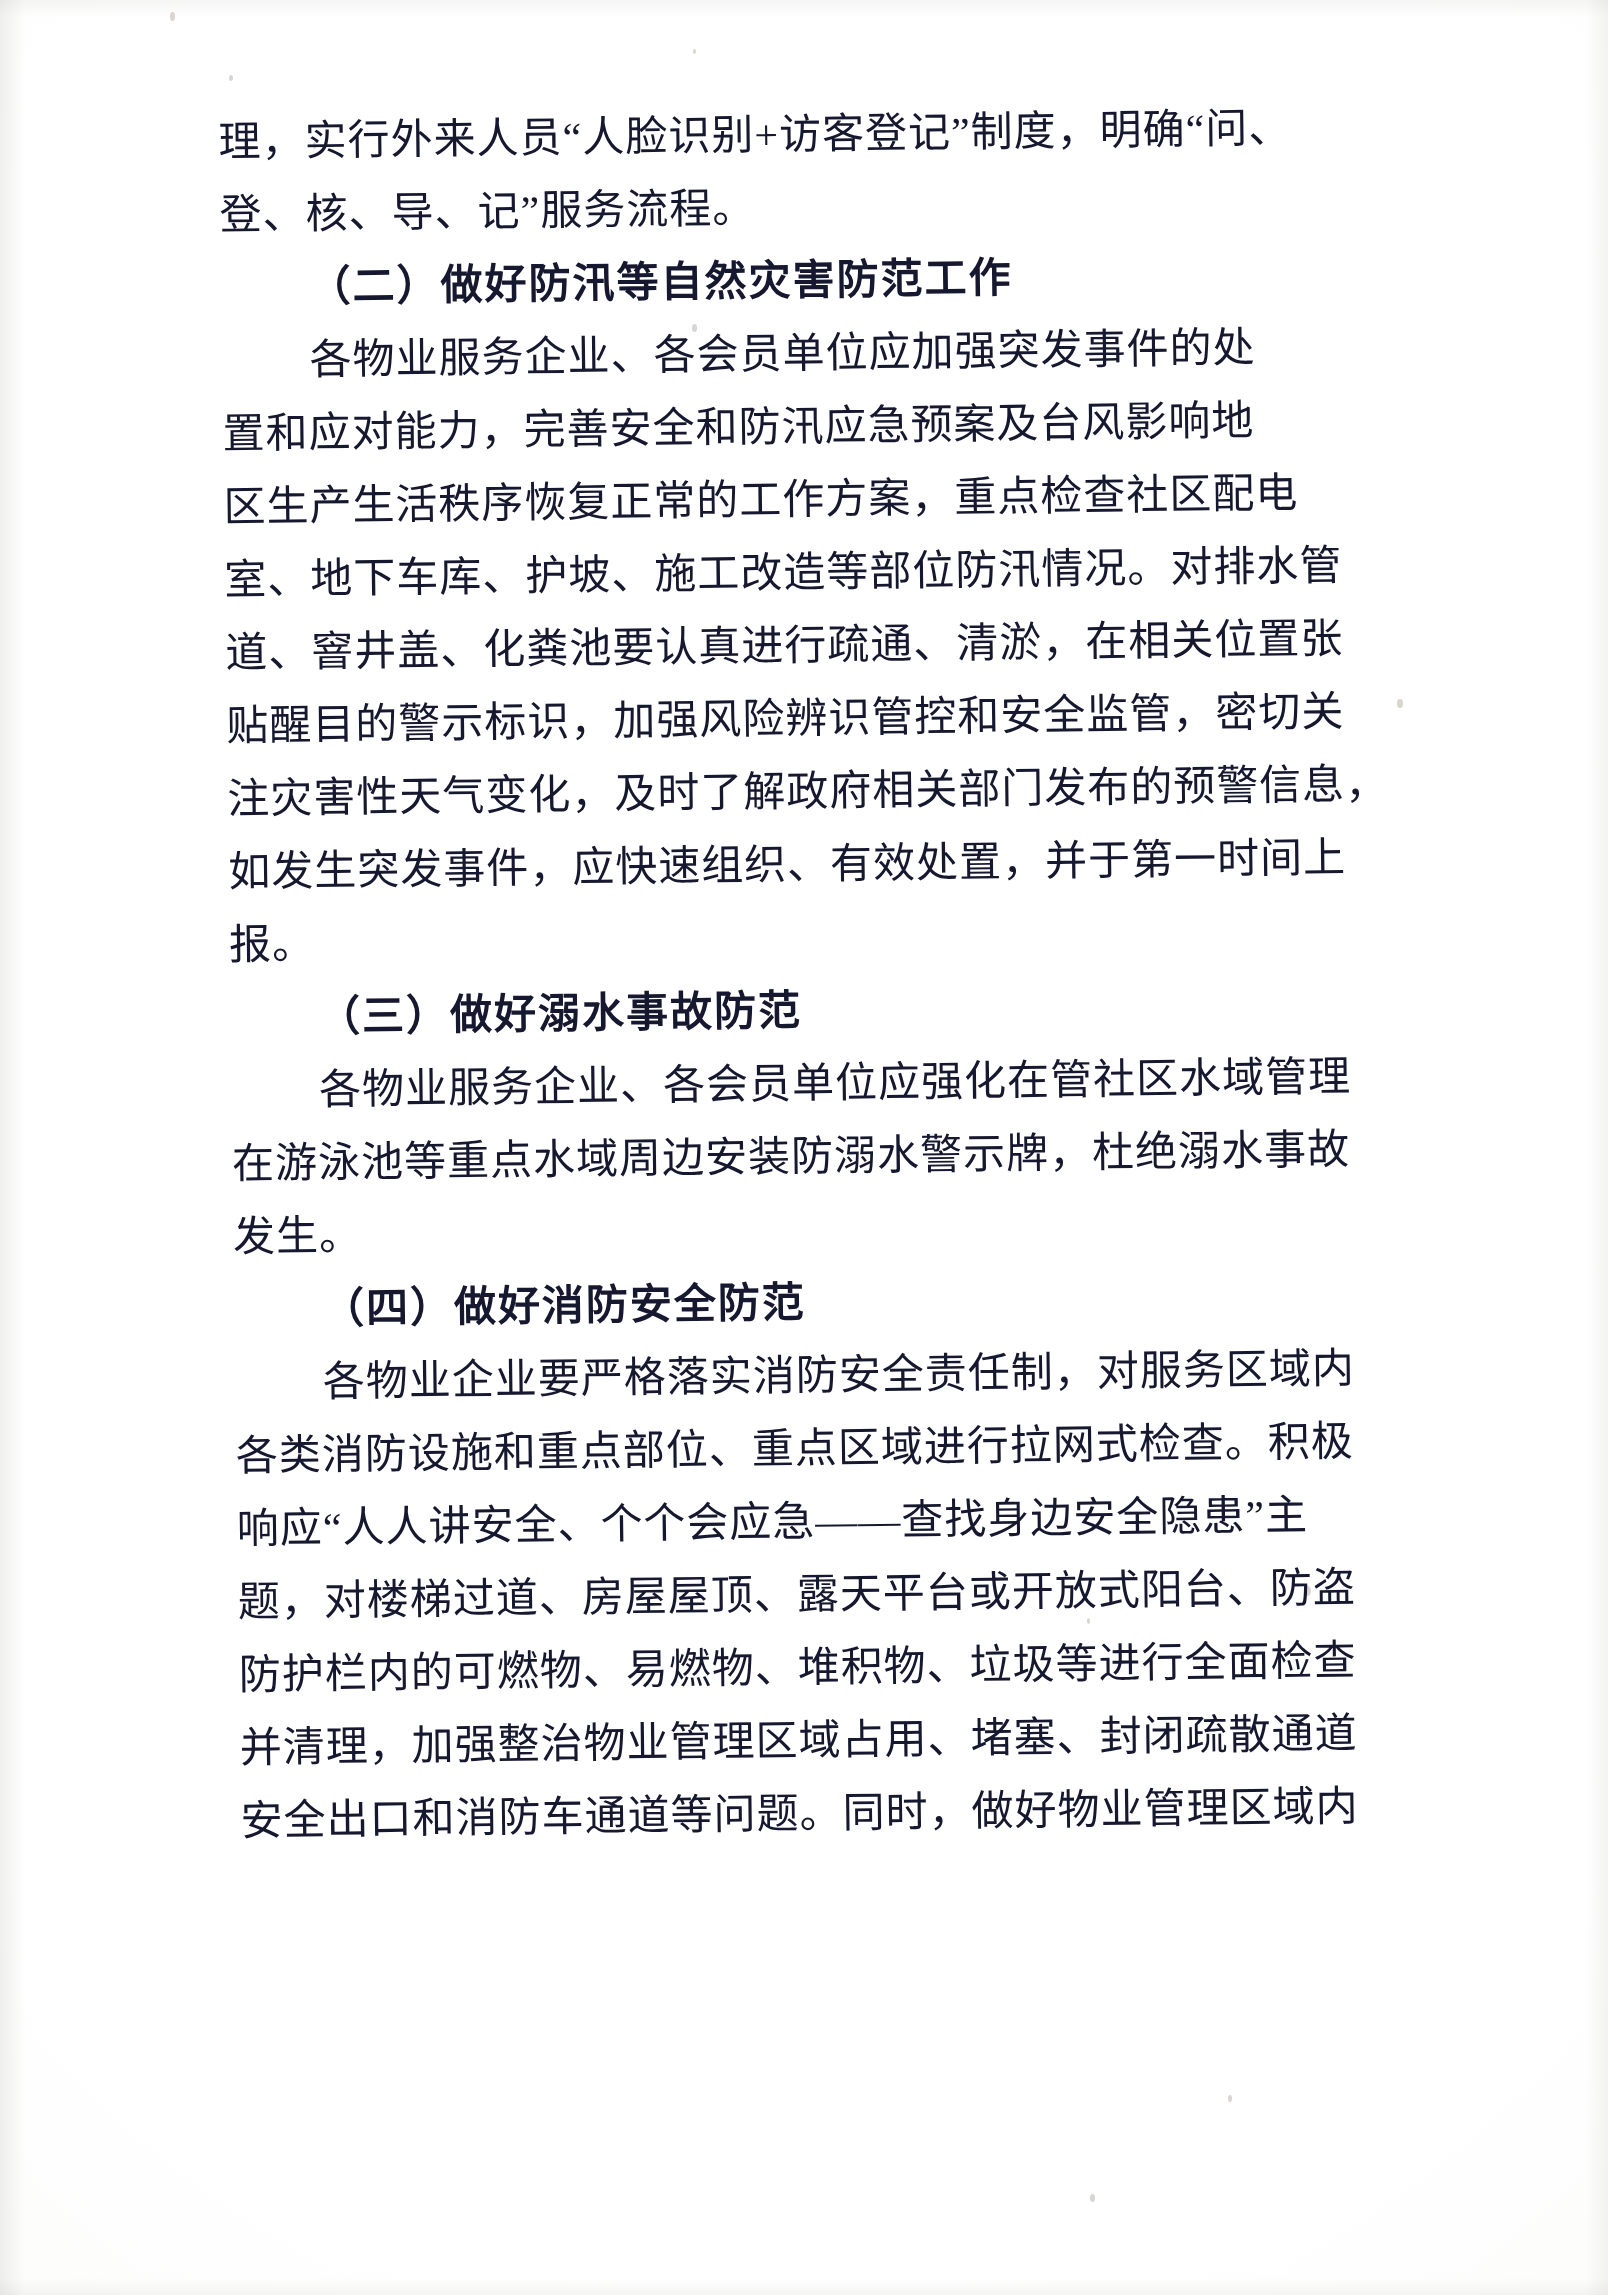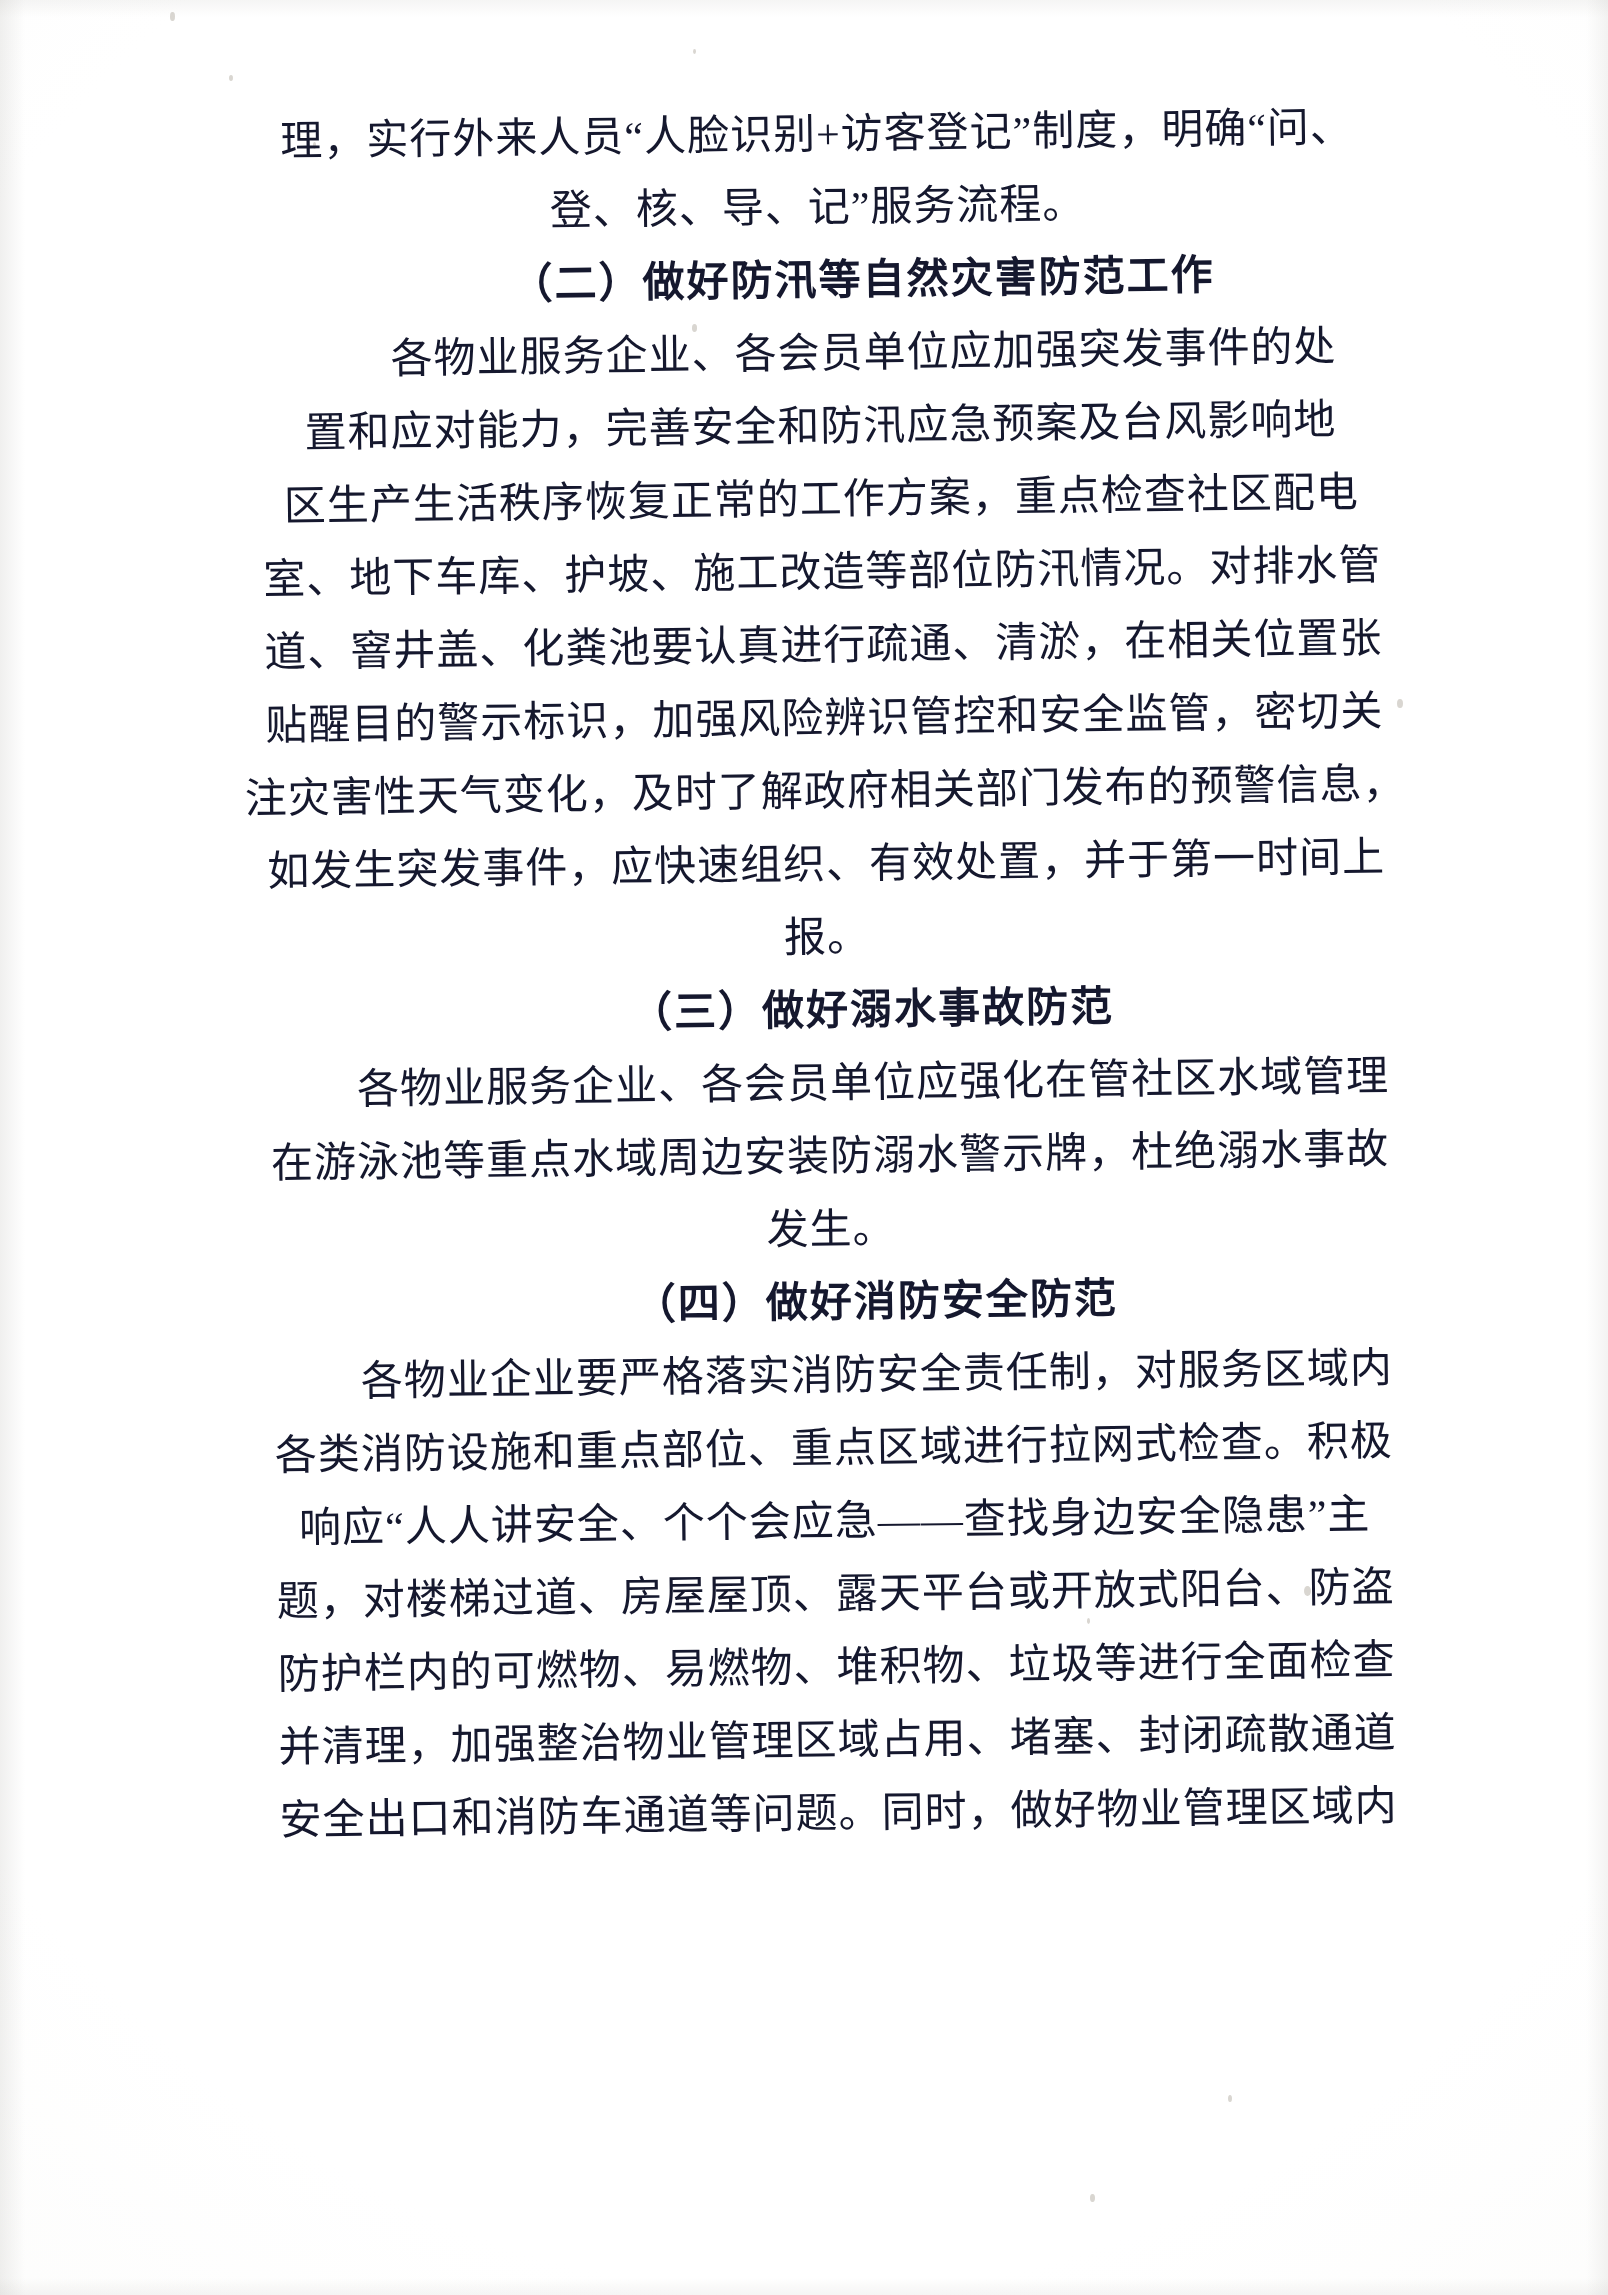--- a/index.html
+++ b/index.html
@@ -10,21 +10,20 @@
   }
 
   
   .scan-page {
     position: relative;
     width: 1609px;
     height: 2295px;
     background: #fdfdfd;
     overflow: hidden;
     font-family: "Liberation Serif", "DejaVu Serif", serif;
-    text-align: center;
   }
 
   
   .paper-tone {
     position: absolute;
     inset: 0;
     background:
       radial-gradient(ellipse 120% 100% at 50% 45%, #ffffff 55%, #fbfbfa 80%, #f6f5f3 100%);
     pointer-events: none;
   }

